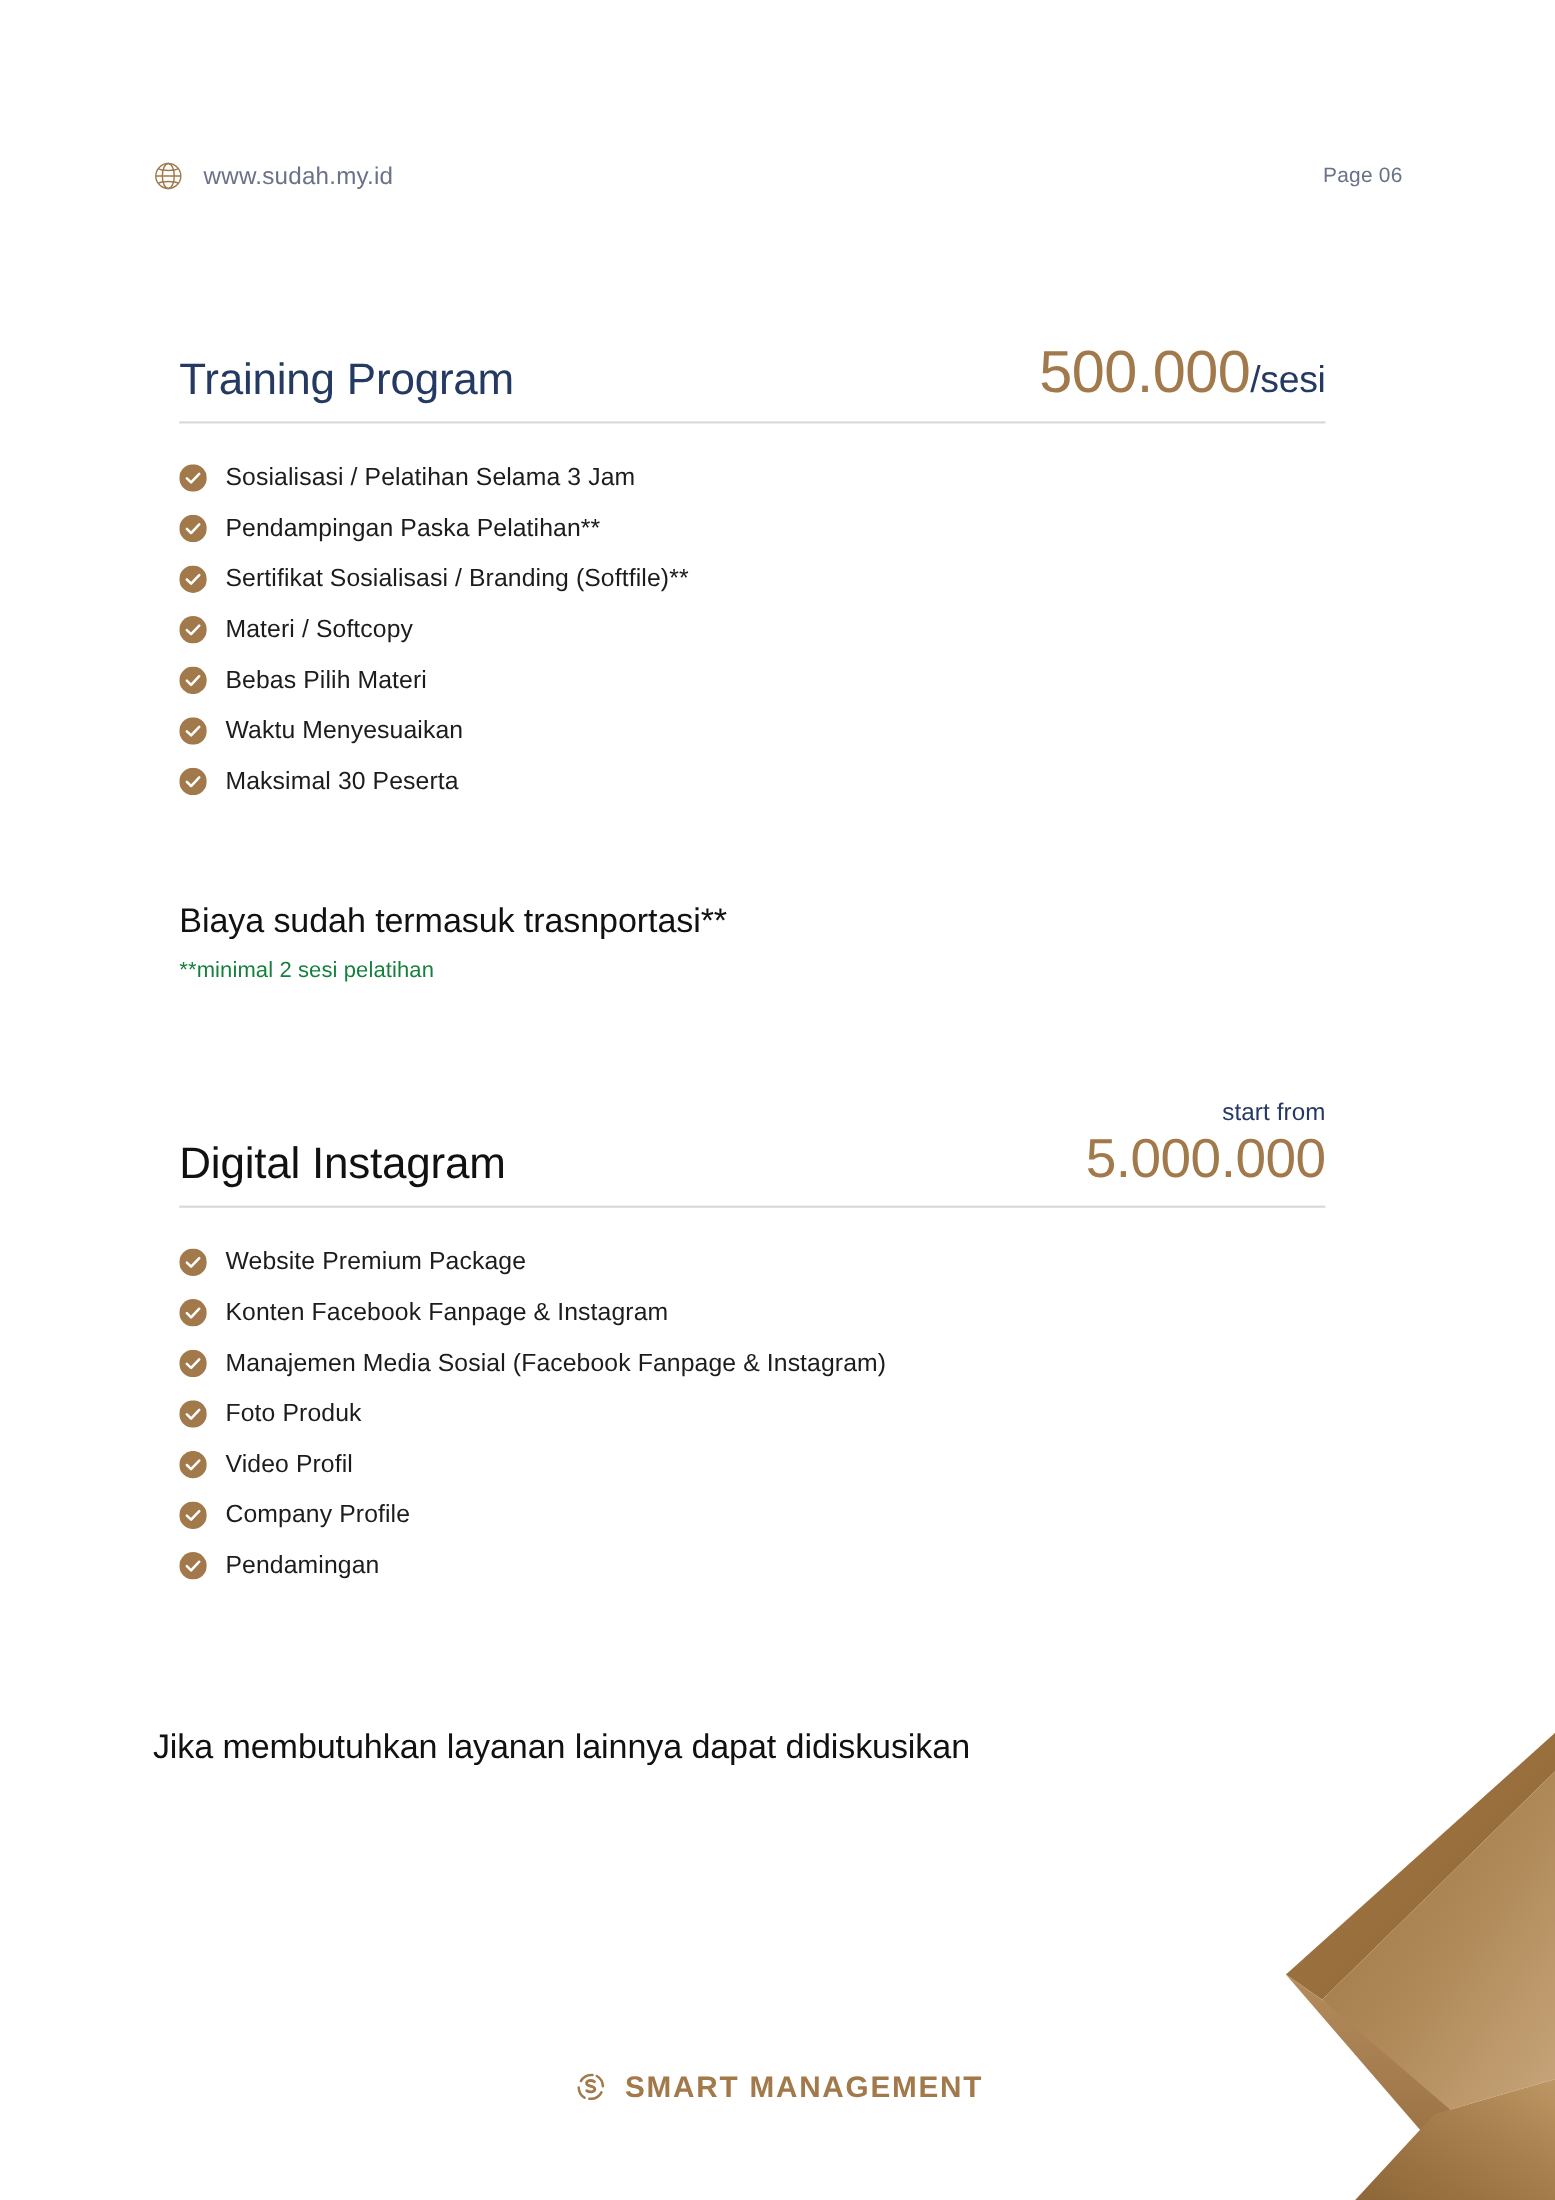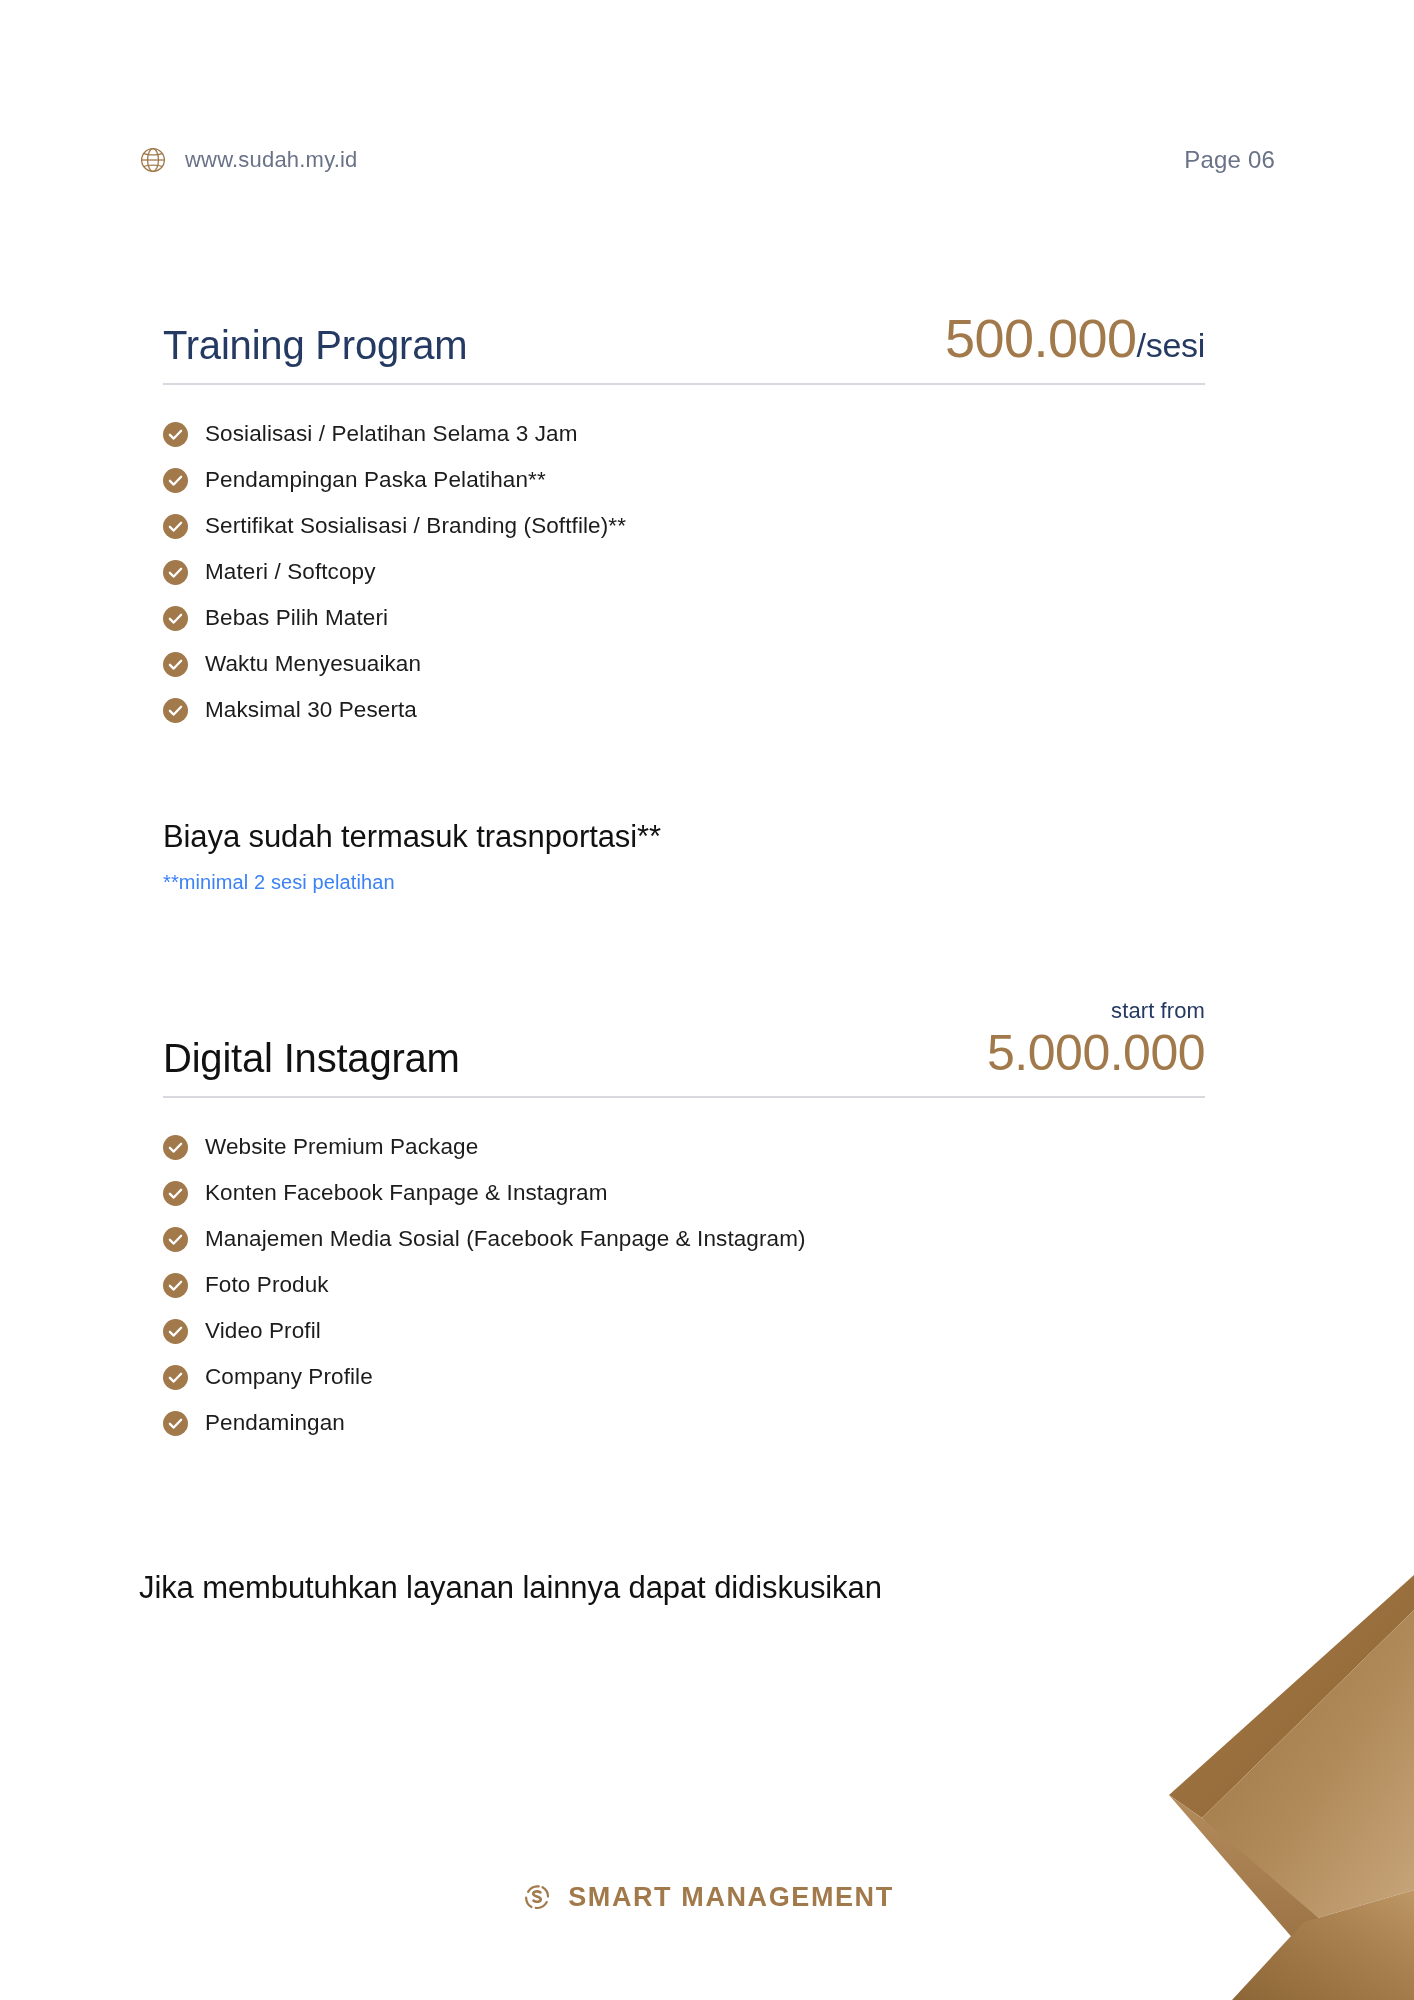--- a/index.html
+++ b/index.html
@@ -42,21 +42,21 @@
     align-items:center;
     gap:18px;
   }
   .globe-icon { width:28px; height:28px; display:block; flex:none; }
   .site-url {
     font-size:22px;
     color:#6a7288;
     letter-spacing:0.2px;
   }
   .page-num {
-    font-size:24px;
+    font-size:19px;
     color:#6a7288;
     letter-spacing:0.2px;
   }
 
   
   .package { position:absolute; left:163px; right:209px; }
   #pkg-training { top:311px; }
   #pkg-branding { top:1000px; }
 
   .pkg-head {
@@ -125,21 +125,21 @@
 
   .note-heading {
     font-size:31px;
     color:#111111;
     letter-spacing:-0.1px;
     line-height:1.2;
   }
   .note-sub {
     margin-top:16px;
     font-size:20px;
-    color:#3b82f6;
+    color:#15803d;
     letter-spacing:0.1px;
   }
 
   .closing {
     position:absolute;
     left:139px;
     top:1570px;
     font-size:31px;
     color:#111111;
     letter-spacing:-0.1px;

